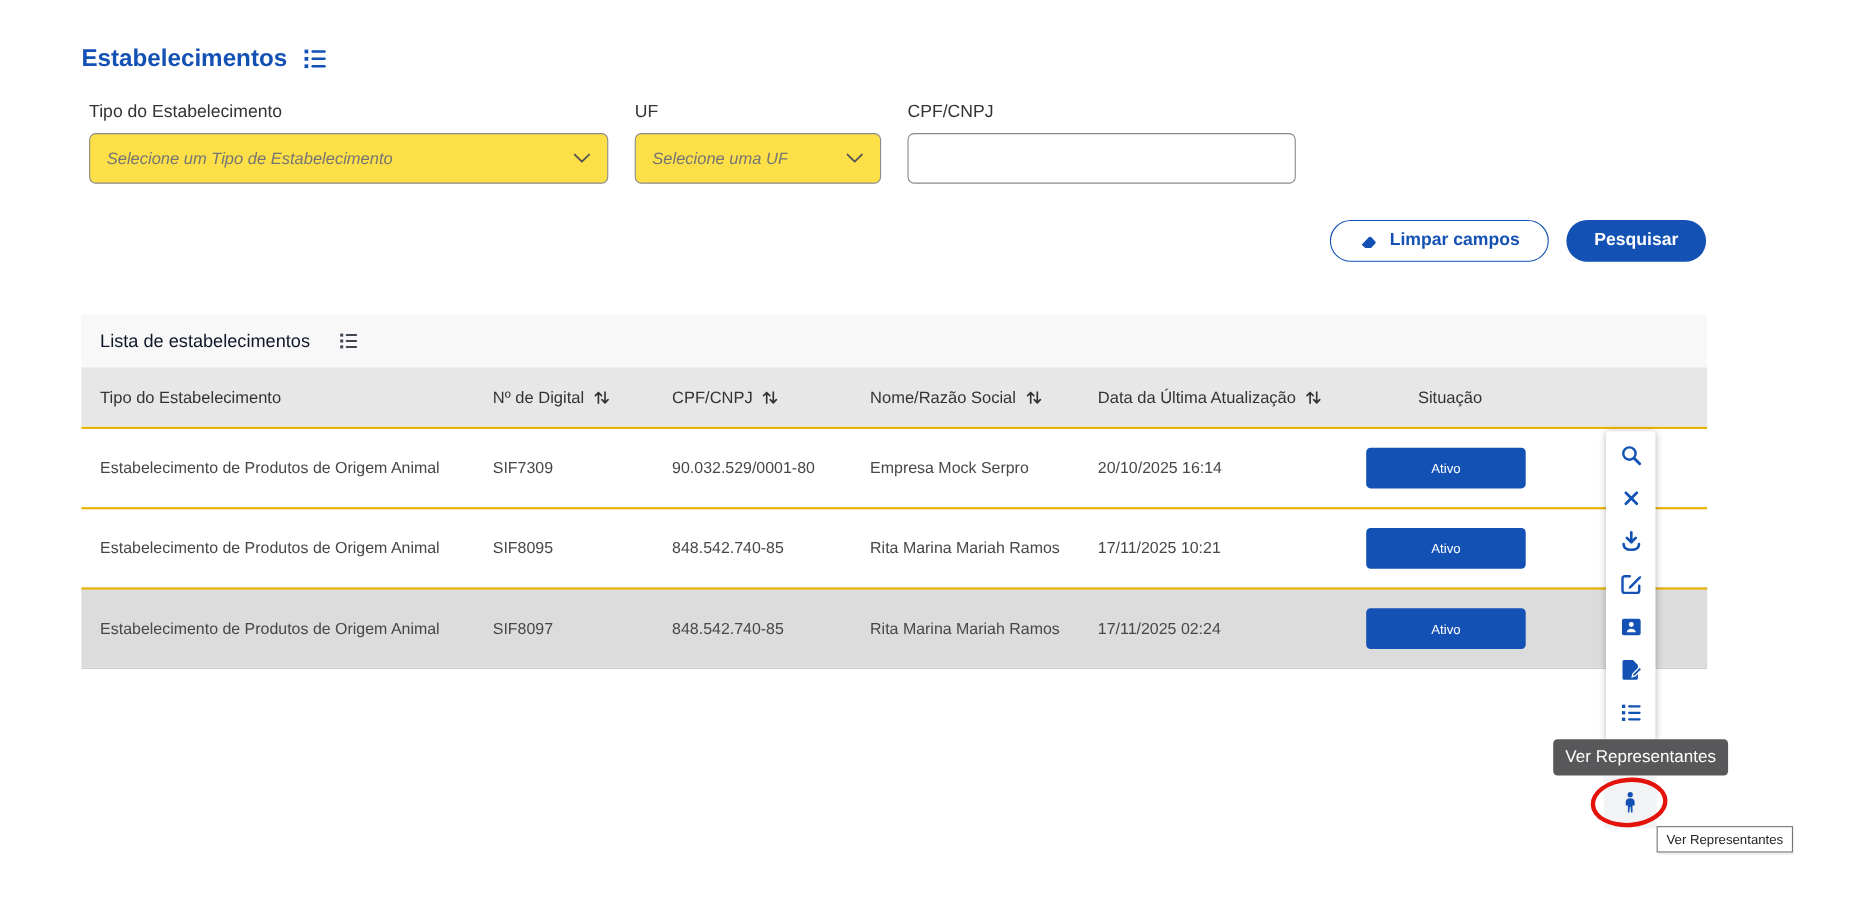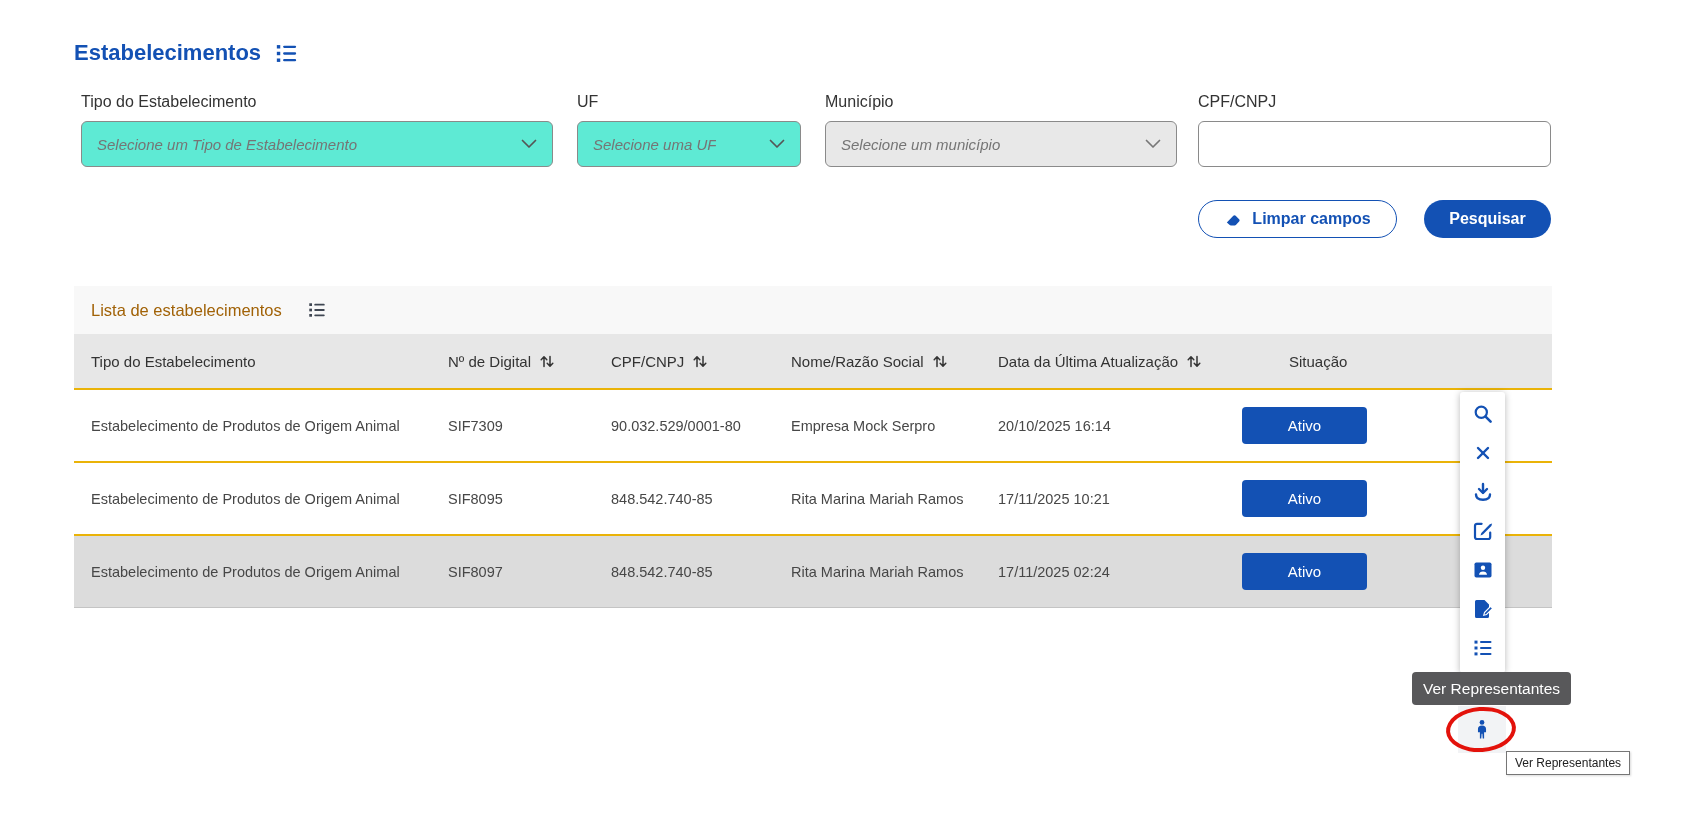--- a/index.html
+++ b/index.html
@@ -26,48 +26,48 @@
   .hero .subtitle{font-size:20px;font-weight:700;color:var(--primary);margin-top:11px;letter-spacing:.3px;}
 
   
   .content{margin-left:74px;width:1477px;}
   .section-head{display:flex;align-items:center;gap:13px;margin-top:40px;}
   .section-head h2{font-size:22px;font-weight:700;color:var(--primary);}
 
   .filters{display:flex;margin-top:27px;padding-left:7px;}
   .field{display:flex;flex-direction:column;}
   .field .flabel{font-size:16px;color:#333;margin-bottom:10px;}
-  .control{height:46px;border:1px solid #8a8a8a;border-radius:6px;background:#5eead4;
+  .control{height:46px;border:1px solid #8a8a8a;border-radius:6px;background:#fde047;
     display:flex;align-items:center;justify-content:space-between;padding:0 15px;cursor:pointer;}
   .control.disabled{background:#e8e8e8;cursor:default;}
   .placeholder{font-style:italic;color:#757575;font-size:15px;white-space:nowrap;overflow:hidden;}
   .text-input{height:46px;border:1px solid #8a8a8a;border-radius:6px;background:#fff;width:100%;
     font-size:16px;padding:0 14px;font-family:inherit;outline:none;}
   .f-tipo{width:472px;margin-right:24px}.f-uf{width:224px;margin-right:24px}
   .f-mun{width:352px;margin-right:21px}.f-cpf{width:353px}
 
-  .actions-row{display:flex;justify-content:flex-end;align-items:center;gap:27px;margin-top:33px;}
+  .actions-row{display:flex;justify-content:flex-end;align-items:center;gap:16px;margin-top:33px;}
   .btn{height:38px;border-radius:19px;font-size:16px;font-weight:600;display:flex;
     align-items:center;justify-content:center;gap:9px;cursor:pointer;border:none;font-family:inherit;}
   .btn-outline{width:199px;background:#fff;border:1px solid var(--primary);color:var(--primary);}
   .btn-primary{width:127px;background:var(--primary);color:#fff;}
 
   
   .table-wrap{margin-top:48px;width:1478px;border-bottom:1px solid #c4c4c4;}
   .band{height:48px;background:#f8f8f8;display:flex;align-items:center;gap:25px;padding-left:17px;
-    font-size:16.5px;color:#a16207;}
+    font-size:16.5px;color:#0f172a;}
   .grid-row{display:grid;grid-template-columns:357px 163px 180px 207px 235px 230px 89px;
     align-items:center;padding-left:17px;}
   .thead{height:54px;background:#e7e7e7;font-size:15px;color:#333;font-weight:500;}
   .th{display:flex;align-items:center;gap:8px;}
   .th.situacao{padding-left:56px;align-items:flex-end;}
   .trow{height:73px;background:#fff;border-top:2px solid #eab308;font-size:14.5px;color:#474747;}
   .trow.highlight{background:#dcdcdc;}
-  .badge-ativo{width:125px;height:37px;margin-left:9px;background:var(--primary);border:none;
-    border-radius:4px;color:#fff;font-size:15px;font-weight:500;cursor:pointer;font-family:inherit;}
+  .badge-ativo{width:145px;height:37px;margin-left:9px;background:var(--primary);border:none;
+    border-radius:4px;color:#fff;font-size:12px;font-weight:500;cursor:pointer;font-family:inherit;}
   .kebab-cell{display:flex;align-items:center;padding-left:6px;cursor:pointer;}
 
   
   .menu-panel{position:absolute;left:1460px;top:392px;width:45px;height:281px;background:#fff;
     border-radius:3px;box-shadow:0 1px 7px rgba(0,0,0,.28);z-index:20;
     display:flex;flex-direction:column;align-items:center;padding-top:11px;gap:17px;}
   .menu-item{width:24px;height:22px;display:flex;align-items:center;justify-content:center;cursor:pointer;}
   .person-box{position:absolute;left:1458px;top:706px;width:48px;height:47px;background:#f2f3f5;
     z-index:21;display:flex;align-items:center;justify-content:center;cursor:pointer;}
   .tooltip-dark{position:absolute;left:1412px;top:672px;height:33px;background:var(--tooltip_bg);
@@ -119,31 +119,20 @@
         <span class="flabel">UF</span>
         <div class="control">
           <span class="placeholder">Selecione uma UF</span>
           <span>
               <svg width="16" height="10" viewBox="0 0 16 10">
                 <polyline points="1.5,1.5 8,8 14.5,1.5" fill="none" stroke="#555" stroke-width="1.7" stroke-linecap="round" stroke-linejoin="round"></polyline>
               </svg>
             </span>
         </div>
       </div>
-      <div class="field f-mun">
-        <span class="flabel">Município</span>
-        <div class="control disabled">
-          <span class="placeholder">Selecione um município</span>
-          <span>
-              <svg width="16" height="10" viewBox="0 0 16 10">
-                <polyline points="1.5,1.5 8,8 14.5,1.5" fill="none" stroke="#777" stroke-width="1.7" stroke-linecap="round" stroke-linejoin="round"></polyline>
-              </svg>
-            </span>
-        </div>
-      </div>
       <div class="field f-cpf">
         <span class="flabel">CPF/CNPJ</span>
         <input class="text-input" type="text" value="" style="">
       </div>
     </div>
 
     <div class="actions-row">
       <button class="btn btn-outline">
         <span>
             <svg width="19" height="19" viewBox="0 0 20 20">

